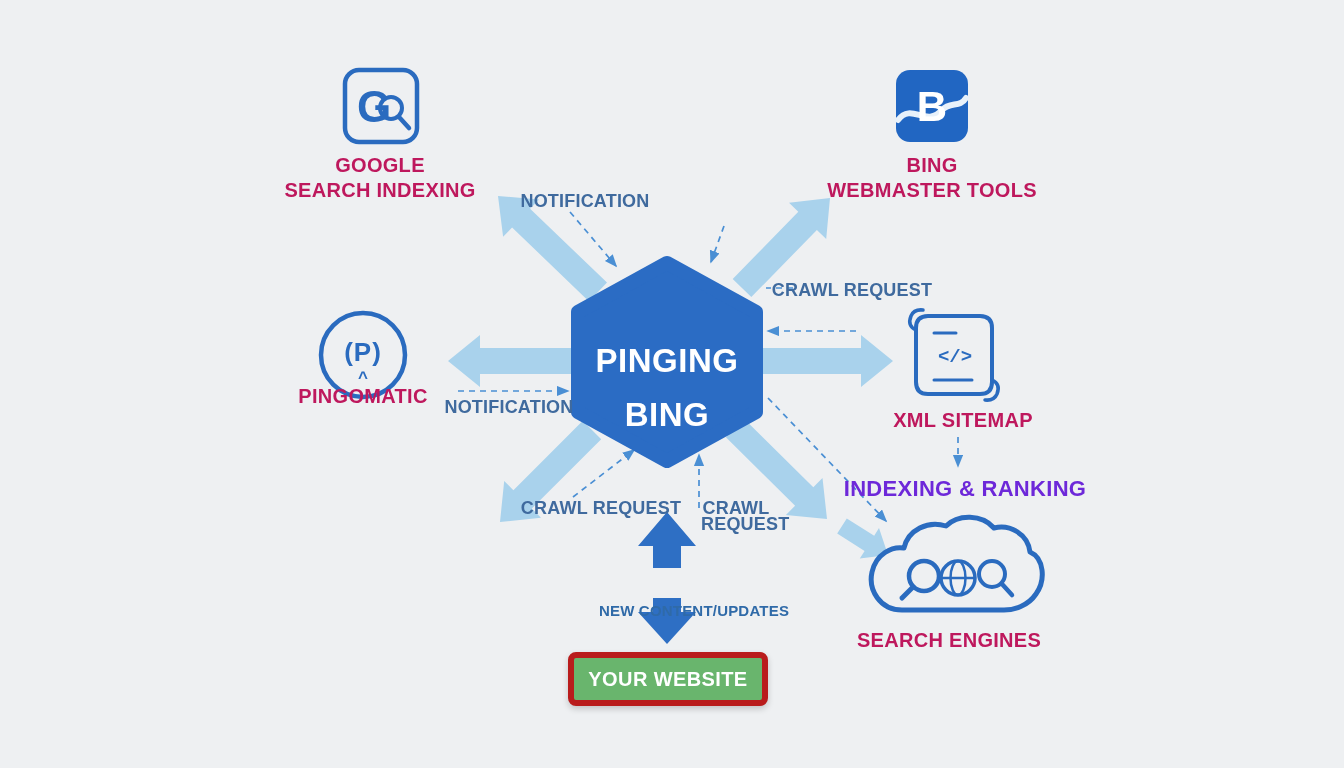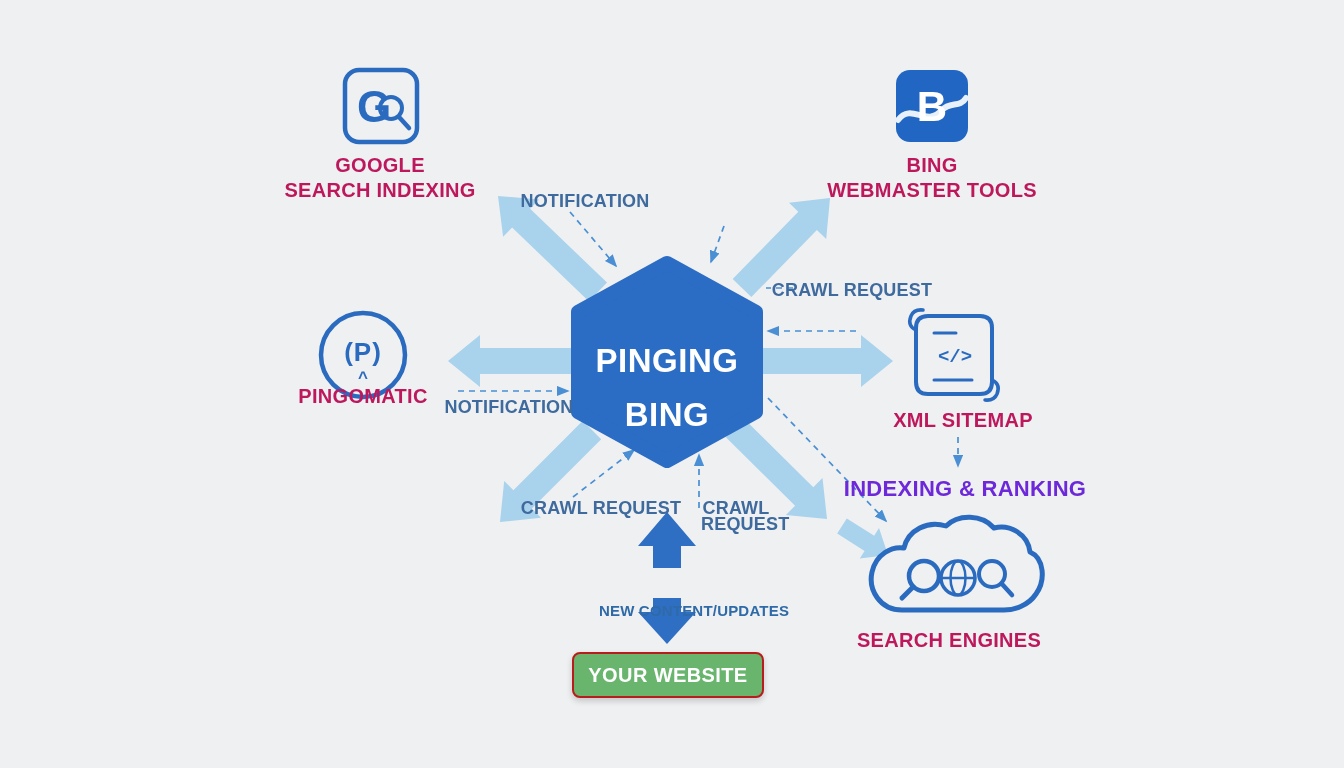--- a/index.html
+++ b/index.html
@@ -23,21 +23,21 @@
   .hex-title span{display:block;margin-top:16px;}
   .icon-letter{position:absolute;transform:translate(-50%,-50%);font-weight:bold;z-index:3;}
   .g-letter{left:374px;top:107px;font-size:44px;color:#2a6bbf;}
   .b-letter{left:932px;top:107px;font-size:42px;color:#ffffff;}
   .p-letter{left:363px;top:352px;font-size:26px;color:#2a6bbf;letter-spacing:1px;}
   .p-caret{left:363px;top:378px;font-size:17px;color:#2a6bbf;}
   .code-letter{left:955px;top:357px;font-size:19px;color:#2a6bbf;
     font-family:"Liberation Mono","DejaVu Sans Mono",monospace;}
   .website-box{
     position:absolute;left:668px;top:652px;transform:translateX(-50%);
-    width:188px;height:42px;background:#69b56d;border:2px solid #b91c1c;
+    width:188px;height:42px;background:#69b56d;border:6px solid #b91c1c;
     border-radius:8px;box-shadow:0 3px 6px rgba(0,0,0,.18);
     display:flex;align-items:center;justify-content:center;
     color:#ffffff;font-weight:bold;font-size:20px;letter-spacing:.4px;z-index:3;
   }
 </style>
 </head>
 <body>
 
 <div id="canvas">
 

